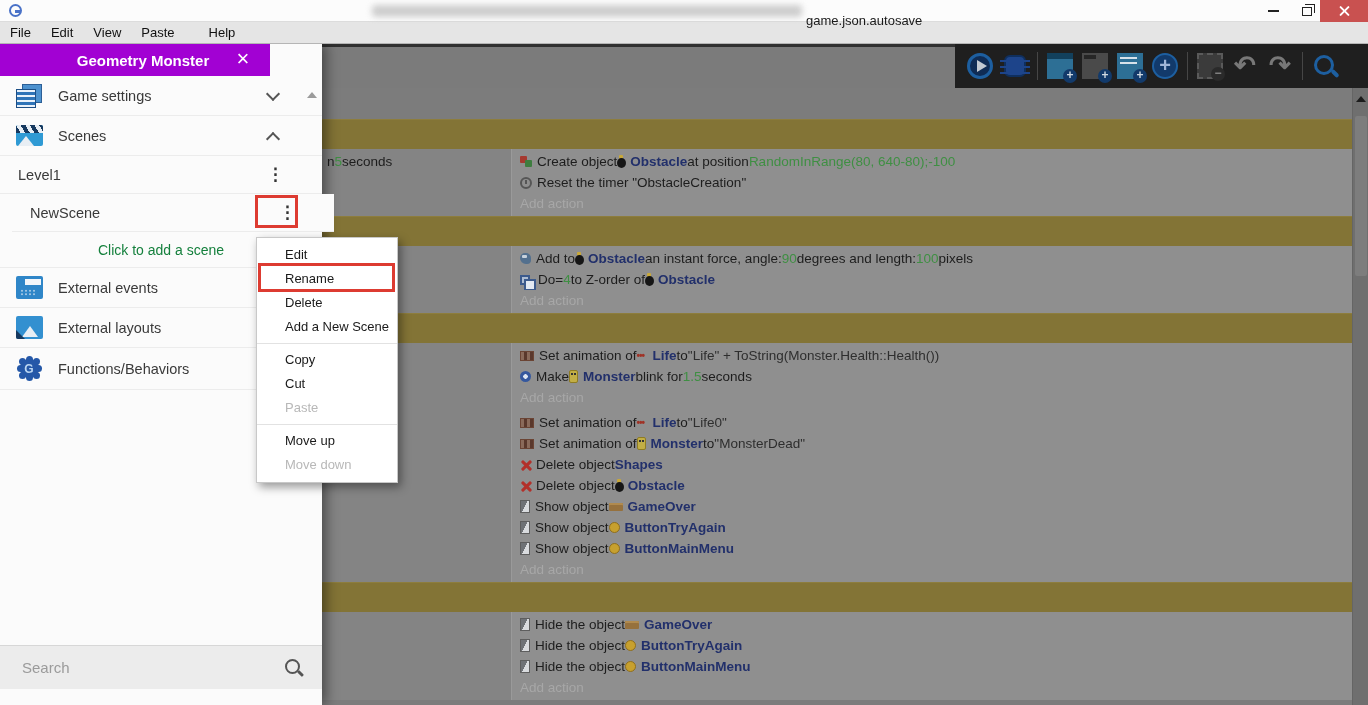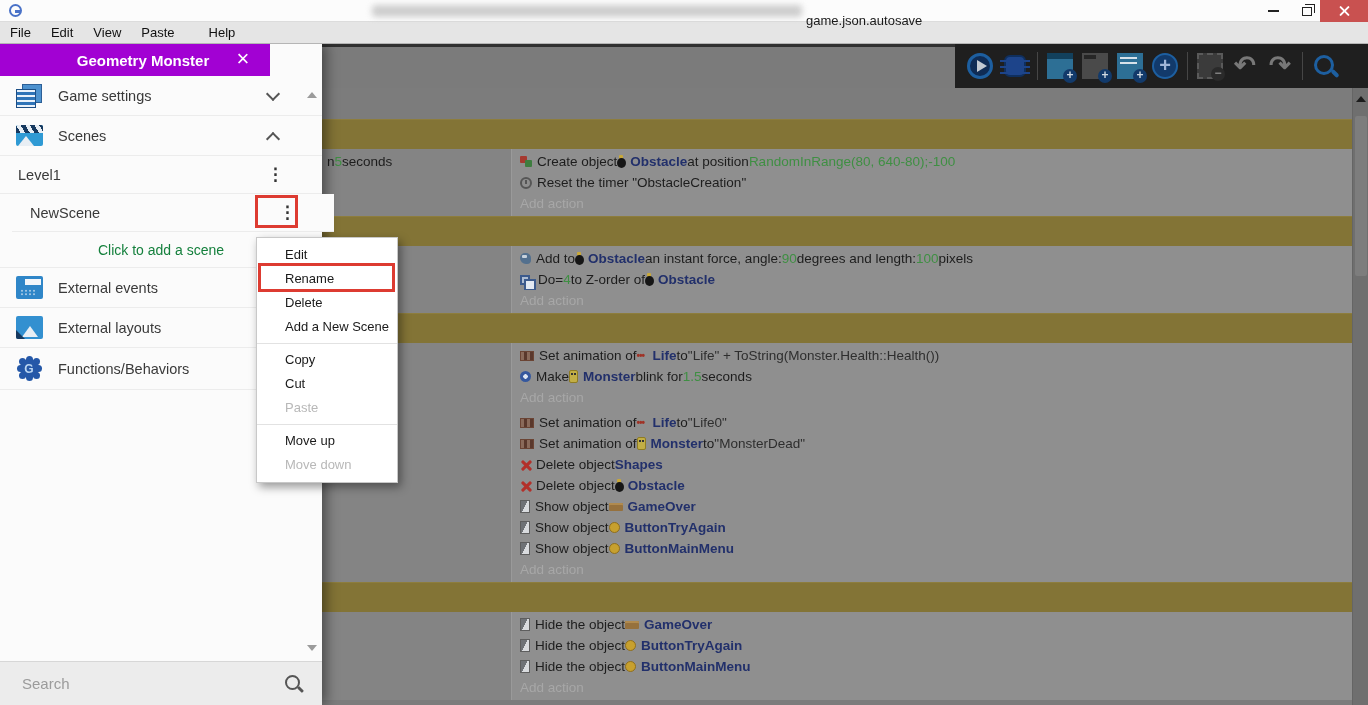--- a/index.html
+++ b/index.html
@@ -122,21 +122,21 @@
   .icn-extlayouts{position:relative;width:27px;height:23px;background:#3390d0;border-radius:2px;overflow:hidden;}
   .icn-extlayouts::before{content:"";position:absolute;left:6px;bottom:2px;border-left:8px solid transparent;border-right:8px solid transparent;border-bottom:11px solid #e8eef4;}
   .icn-extlayouts::after{content:"";position:absolute;left:0;bottom:0;width:0;height:0;border-bottom:9px solid #16395f;border-right:9px solid transparent;}
   .icn-functions{position:relative;width:25px;height:25px;}
   .icn-functions::before{content:"";position:absolute;left:3px;top:3px;right:3px;bottom:3px;background:#2558a8;border-radius:50%;box-shadow:0 -9px 0 -6px #2558a8,0 9px 0 -6px #2558a8,-9px 0 0 -6px #2558a8,9px 0 0 -6px #2558a8,-7px -7px 0 -6px #2558a8,7px 7px 0 -6px #2558a8,-7px 7px 0 -6px #2558a8,7px -7px 0 -6px #2558a8;}
   .icn-functions::after{content:"G";position:absolute;left:0;top:0;width:25px;height:25px;display:flex;align-items:center;justify-content:center;color:#bcd7f2;font-weight:bold;font-size:12px;}
   
   .pm-scroll-up{position:absolute;right:5px;top:48px;width:0;height:0;border-left:5px solid transparent;border-right:5px solid transparent;border-bottom:6px solid #9b9b9b;}
   .pm-scroll-down{position:absolute;right:5px;top:601px;width:0;height:0;border-left:5px solid transparent;border-right:5px solid transparent;border-top:6px solid #9b9b9b;}
   
-  .pm-search{position:absolute;left:0;top:617px;width:322px;height:44px;background:#ececec;border-top:1px solid #d7d7d7;display:flex;align-items:center;}
+  .pm-search{position:absolute;left:0;top:601px;width:322px;height:44px;background:#ececec;border-top:1px solid #d7d7d7;display:flex;align-items:center;}
   .pm-search input{border:none;outline:none;background:transparent;font-size:15px;color:#333;margin-left:20px;width:240px;}
   .pm-search input::placeholder{color:#9b9b9b;}
   .srch-icon{position:absolute;right:18px;top:12px;width:20px;height:20px;}
   .srch-icon::before{content:"";position:absolute;left:1px;top:1px;width:11px;height:11px;border:2px solid #555;border-radius:50%;}
   .srch-icon::after{content:"";position:absolute;right:2px;bottom:1px;width:3px;height:7px;background:#555;transform:rotate(-45deg);border-radius:1px;}
 
   
   .ctx{position:absolute;left:256px;top:237px;width:142px;background:#fff;border:1px solid #c8c8c8;box-shadow:3px 4px 9px rgba(0,0,0,.4);padding:5px 0;z-index:55;}
   .ctx-item{height:24px;line-height:24px;padding-left:28px;font-size:13px;color:#1a1a1a;white-space:nowrap;}
   .ctx-item.disabled{color:#b8b8b8;}

